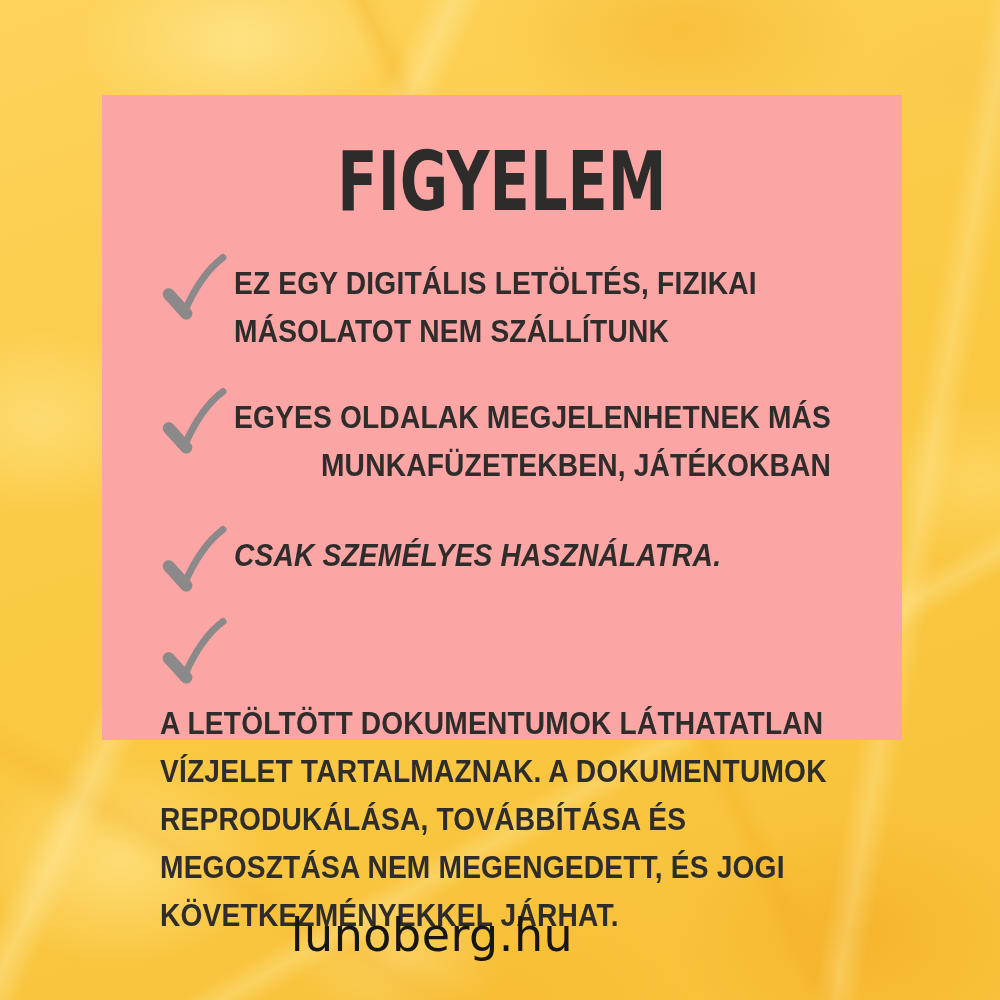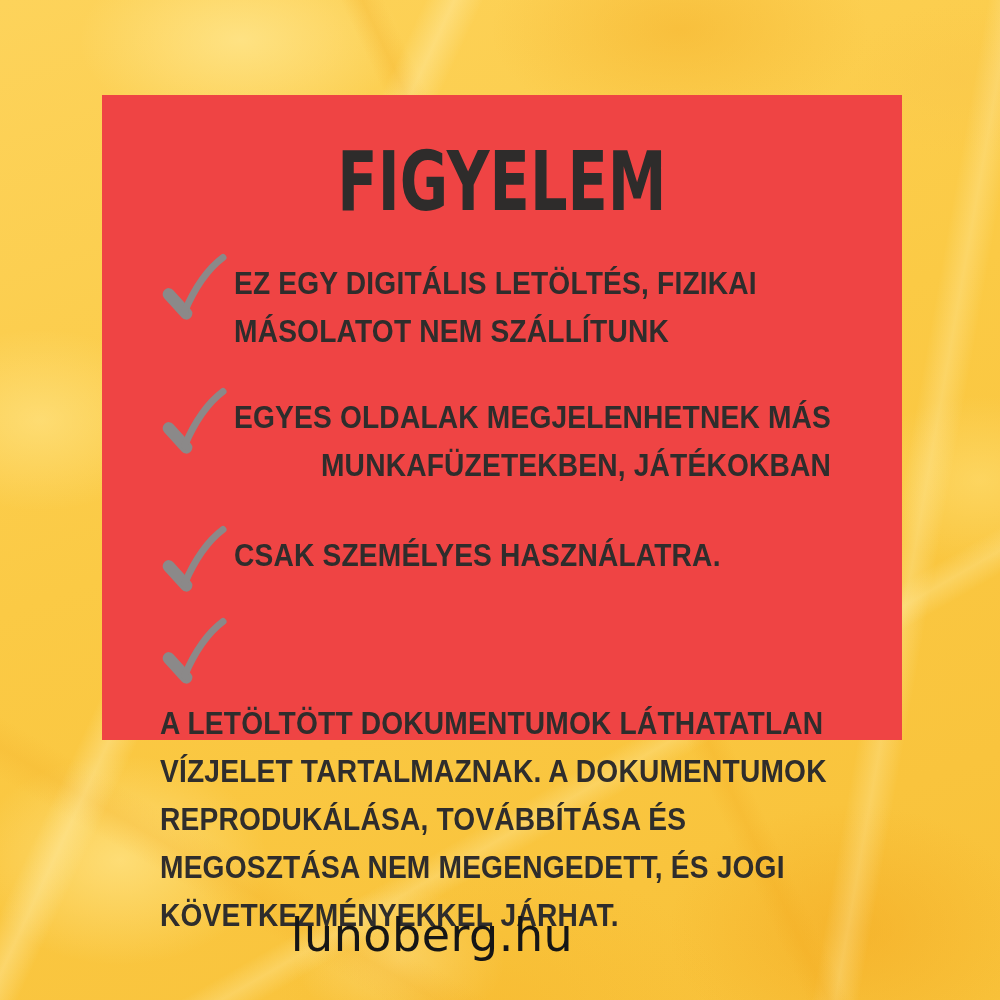--- a/index.html
+++ b/index.html
@@ -42,21 +42,21 @@
       linear-gradient(100deg, transparent 84%, rgba(255,240,180,.3) 86%, transparent 88%);
   }
 
   
   .card {
     position: absolute;
     left: 102px;
     top: 95px;
     width: 800px;
     height: 645px;
-    background: #ef4444;
+    background: #fca5a5;
   }
 
   .title {
     position: absolute;
     top: 46px;
     left: 0;
     width: 100%;
     margin: 0;
     text-align: center;
     font-family: "DejaVu Sans", sans-serif;
@@ -75,21 +75,21 @@
     list-style: none;
   }
   li.bullet {
     position: absolute;
     left: 58px;
     display: flex;
     align-items: flex-start;
   }
   li.b1 { top: 156px; }
   li.b2 { top: 290px; text-align: right; }
-  li.b3 { top: 428px; }
+  li.b3 { top: 428px; font-style: italic; }
   li.b4 { top: 520px; flex-direction: column; }
 
   .check {
     flex: none;
     width: 70px;
     height: 76px;
     margin-top: 0;
     margin-right: 4px;
   }
 

